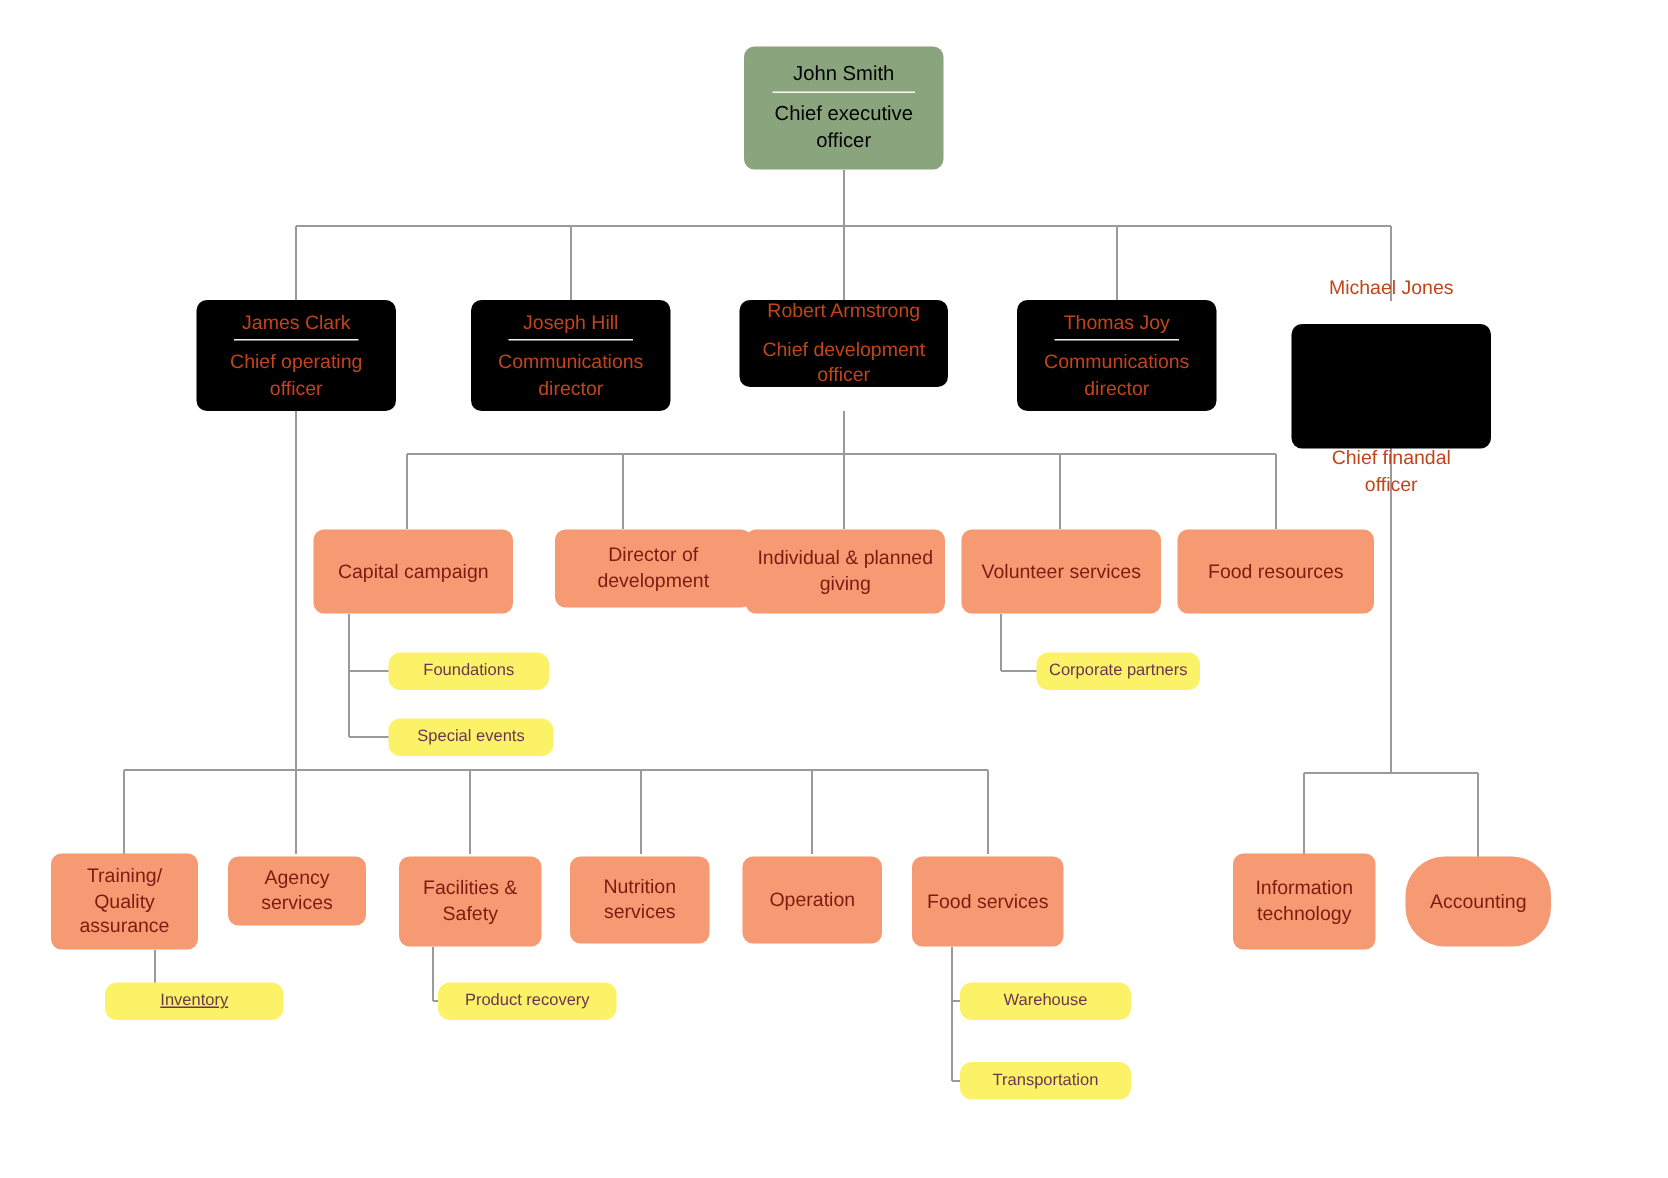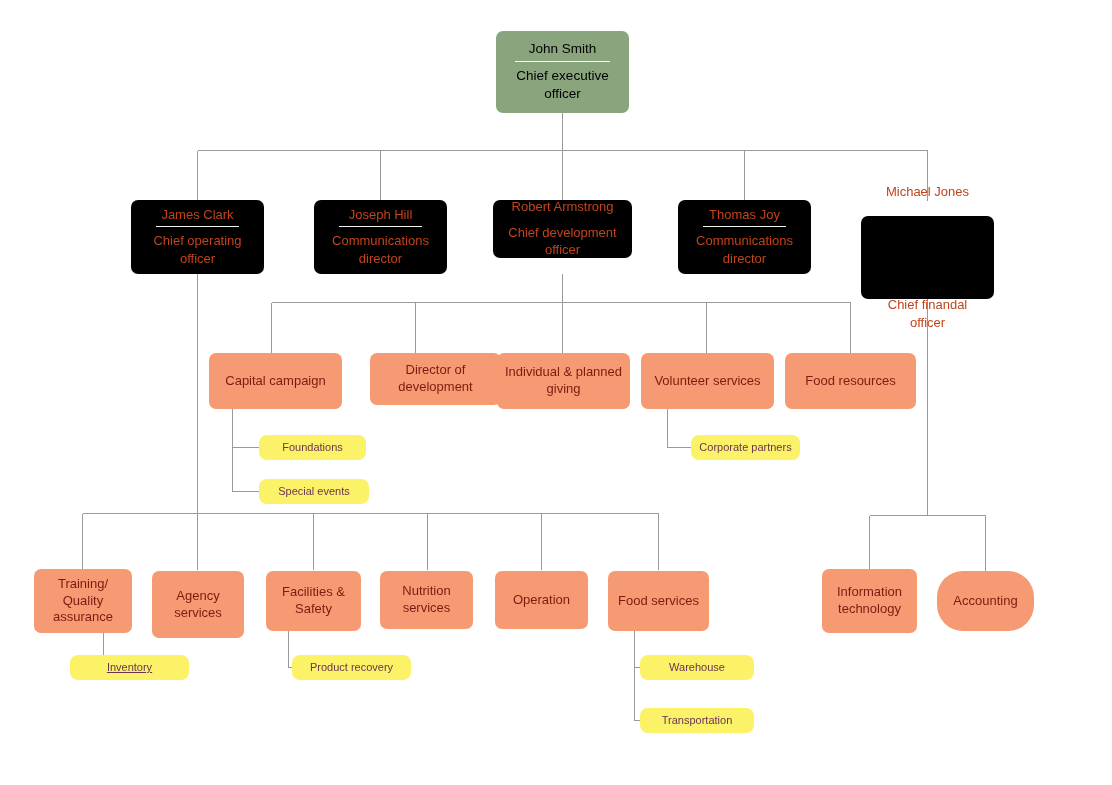--- a/index.html
+++ b/index.html
@@ -146,21 +146,21 @@
   <div class="node lv-leaf" style="left:259px;top:435px;width:107px;height:25px;">Foundations</div>
 
   <div class="node lv-leaf" style="left:259px;top:479px;width:110px;height:25px;">Special events</div>
 
   <div class="node lv-leaf" style="left:691px;top:435px;width:109px;height:25px;">Corporate partners</div>
 
   <div class="node lv-dept" style="left:34px;top:569px;width:98px;height:64px;white-space:pre-line;">Training/
 Quality
 assurance</div>
 
-  <div class="node lv-dept" style="left:152px;top:571px;width:92px;height:67px;white-space:pre-line;">Agency
+  <div class="node lv-dept" style="left:152px;top:571px;width:92px;height:46px;white-space:pre-line;">Agency
 services</div>
 
   <div class="node lv-dept" style="left:266px;top:571px;width:95px;height:60px;white-space:pre-line;">Facilities &amp;
 Safety</div>
 
   <div class="node lv-dept" style="left:380px;top:571px;width:93px;height:58px;white-space:pre-line;">Nutrition
 services</div>
 
   <div class="node lv-dept" style="left:495px;top:571px;width:93px;height:58px;white-space:pre-line;">Operation</div>
 

